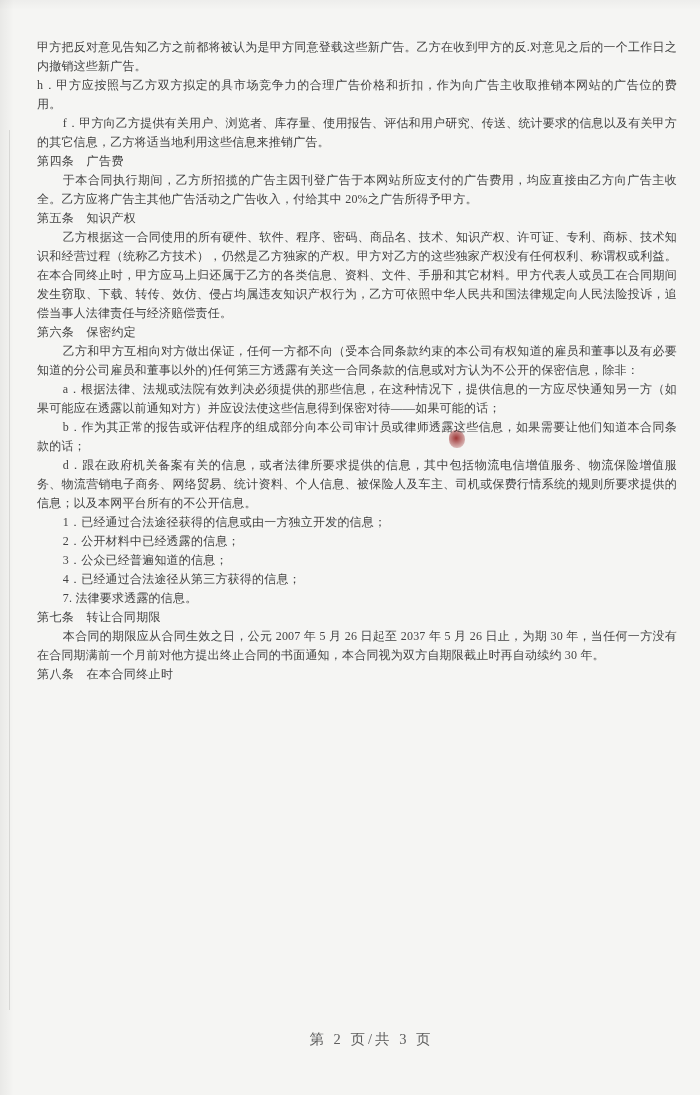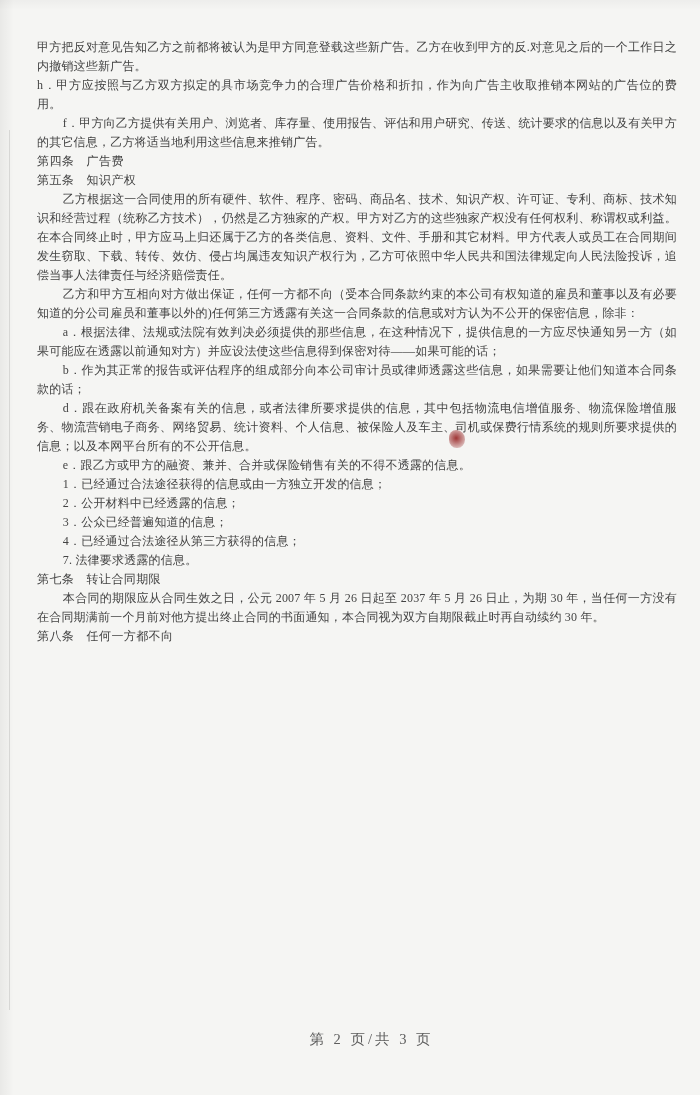--- a/index.html
+++ b/index.html
@@ -82,35 +82,36 @@
 <body>
 
 <div class="page" style="background-color: rgb(245, 245, 243);">
   <div class="scan-line"></div>
 
   <main class="doc" id="doc-body" style="color: rgb(67, 67, 67);">
       <p class="para">甲方把反对意见告知乙方之前都将被认为是甲方同意登载这些新广告。乙方在收到甲方的反.对意见之后的一个工作日之内撤销这些新广告。</p>
       <p class="para">h．甲方应按照与乙方双方拟定的具市场竞争力的合理广告价格和折扣，作为向广告主收取推销本网站的广告位的费用。</p>
       <p class="para indent">f．甲方向乙方提供有关用户、浏览者、库存量、使用报告、评估和用户研究、传送、统计要求的信息以及有关甲方的其它信息，乙方将适当地利用这些信息来推销广告。</p>
       <p class="heading">第四条　广告费</p>
+      <p class="para indent">于本合同执行期间，乙方所招揽的广告主因刊登广告于本网站所应支付的广告费用，均应直接由乙方向广告主收全。乙方应将广告主其他广告活动之广告收入，付给其中 20%之广告所得予甲方。</p>
       <p class="heading">第五条　知识产权</p>
       <p class="para indent">乙方根据这一合同使用的所有硬件、软件、程序、密码、商品名、技术、知识产权、许可证、专利、商标、技术知识和经营过程（统称乙方技术），仍然是乙方独家的产权。甲方对乙方的这些独家产权没有任何权利、称谓权或利益。在本合同终止时，甲方应马上归还属于乙方的各类信息、资料、文件、手册和其它材料。甲方代表人或员工在合同期间发生窃取、下载、转传、效仿、侵占均属违友知识产权行为，乙方可依照中华人民共和国法律规定向人民法险投诉，追偿当事人法律责任与经济赔偿责任。</p>
+      <p class="heading">第六条　保密约定</p>
       <p class="para indent">乙方和甲方互相向对方做出保证，任何一方都不向（受本合同条款约束的本公司有权知道的雇员和董事以及有必要知道的分公司雇员和董事以外的)任何第三方透露有关这一合同条款的信息或对方认为不公开的保密信息，除非：</p>
       <p class="para indent">a．根据法律、法规或法院有效判决必须提供的那些信息，在这种情况下，提供信息的一方应尽快通知另一方（如果可能应在透露以前通知对方）并应设法使这些信息得到保密对待——如果可能的话；</p>
       <p class="para indent">b．作为其正常的报告或评估程序的组成部分向本公司审计员或律师透露这些信息，如果需要让他们知道本合同条款的话；</p>
       <p class="para indent">d．跟在政府机关备案有关的信息，或者法律所要求提供的信息，其中包括物流电信增值服务、物流保险增值服务、物流营销电子商务、网络贸易、统计资料、个人信息、被保险人及车主、司机或保费行情系统的规则所要求提供的信息；以及本网平台所有的不公开信息。</p>
-      <p class="para indent">e．跟乙方或甲方的融资、兼并、合并或保险销售有关的不得不透露的信息。</p>
       <p class="para indent">1．已经通过合法途径获得的信息或由一方独立开发的信息；</p>
       <p class="para indent">2．公开材料中已经透露的信息；</p>
       <p class="para indent">3．公众已经普遍知道的信息；</p>
       <p class="para indent">4．已经通过合法途径从第三方获得的信息；</p>
       <p class="para indent">7. 法律要求透露的信息。</p>
       <p class="heading">第七条　转让合同期限</p>
       <p class="para indent">本合同的期限应从合同生效之日，公元 2007 年 5 月 26 日起至 2037 年 5 月 26 日止，为期 30 年，当任何一方没有在合同期满前一个月前对他方提出终止合同的书面通知，本合同视为双方自期限截止时再自动续约 30 年。</p>
-      <p class="heading">第八条　任何一方都不向</p>
+      <p class="heading">第八条　在本合同终止时</p>
     </main>
 
   <div class="stamp-dot"></div>
 
   <div class="footer" style="color: rgb(93, 93, 93); padding-left: 43px;">
     <span>第 2 页/共 3 页</span>
   </div>
 </div>
 
 </body></html>

